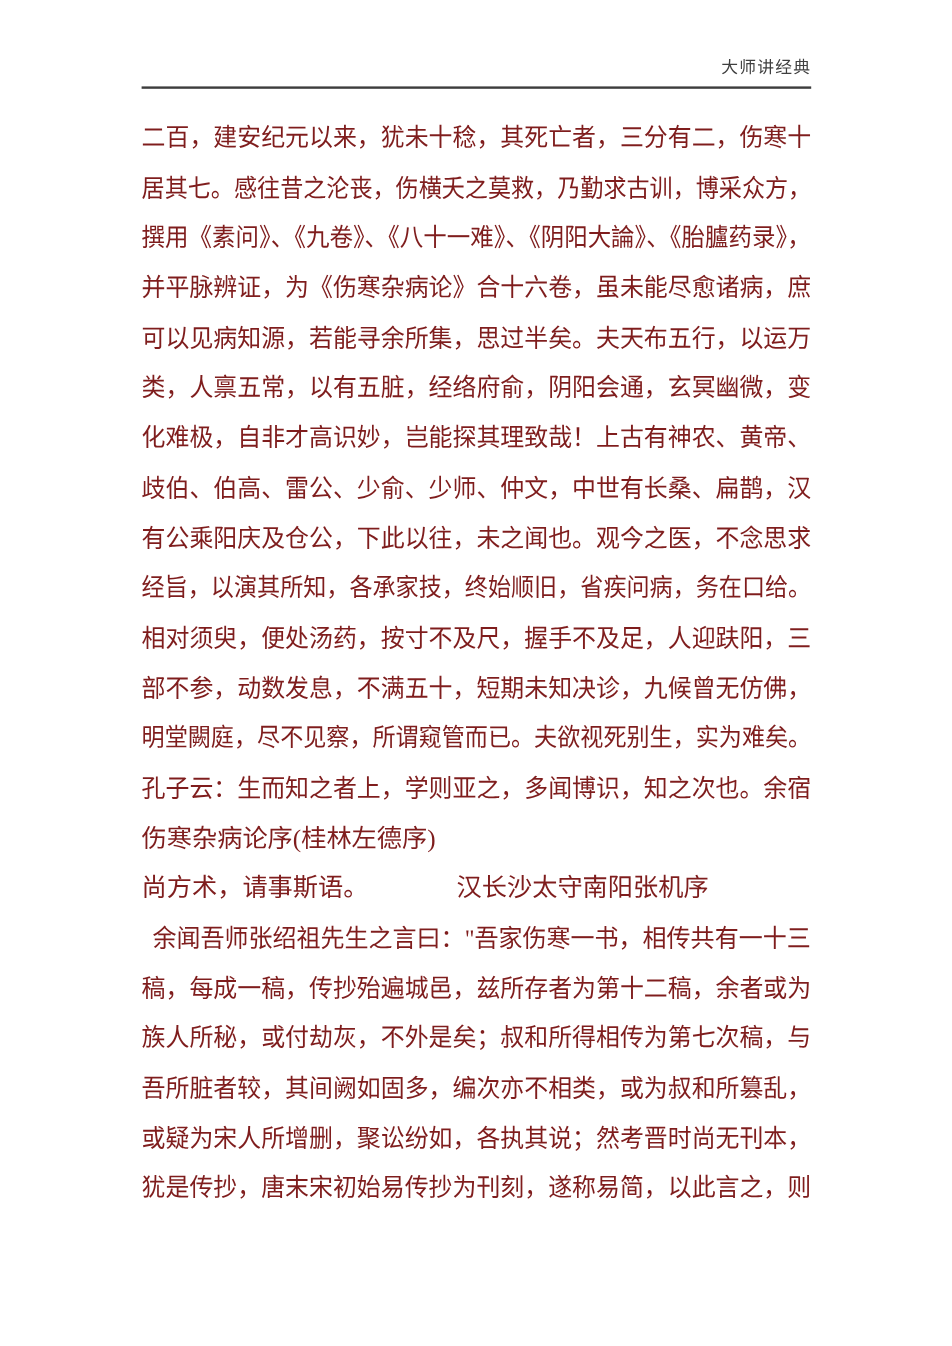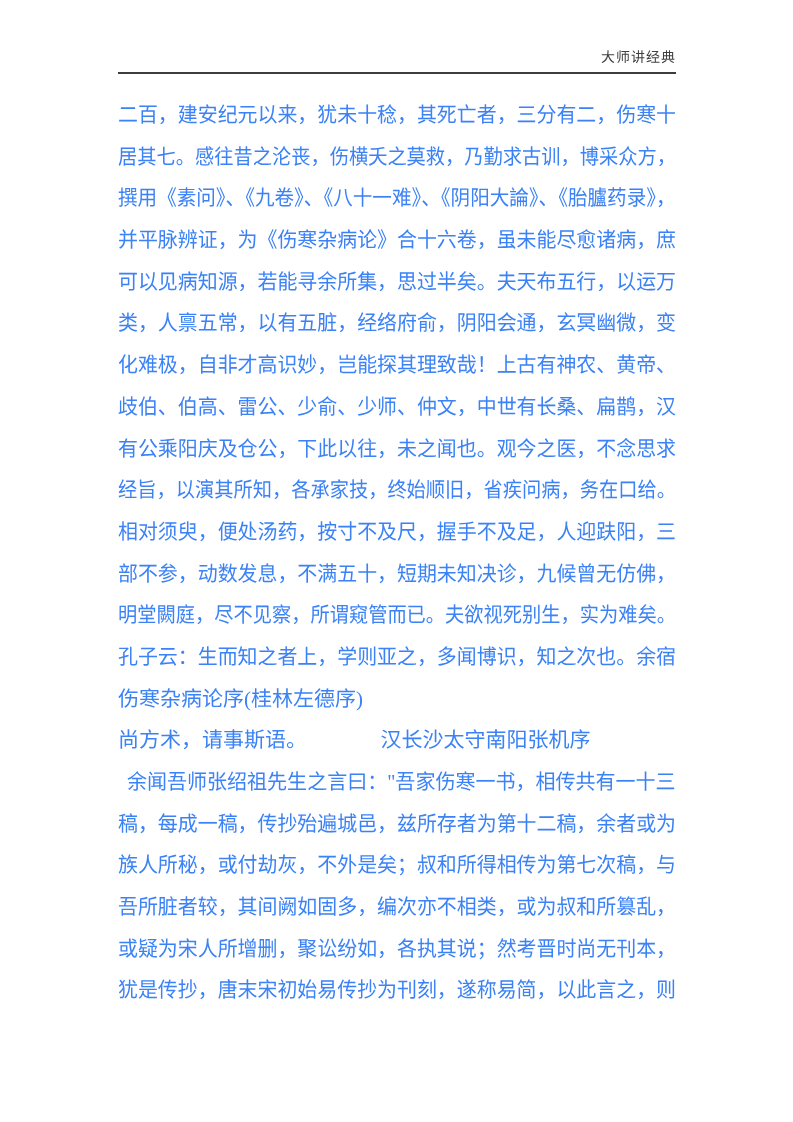--- a/index.html
+++ b/index.html
@@ -33,21 +33,21 @@
     left: 118px;
     width: 558px;
     height: 0;
     border-top: 2px solid #3d3d3d;
   }
   .body-text {
     position: absolute;
     top: 95px;
     left: 118px;
     width: 558px;
-    color: #3b82f6;
+    color: #7f1d1d;
     font-size: 21px;
   }
   .line {
     white-space: nowrap;
     height: 41.7px;
     line-height: 41.7px;
   }
   .indent {
     margin-left: 9px;
   }

